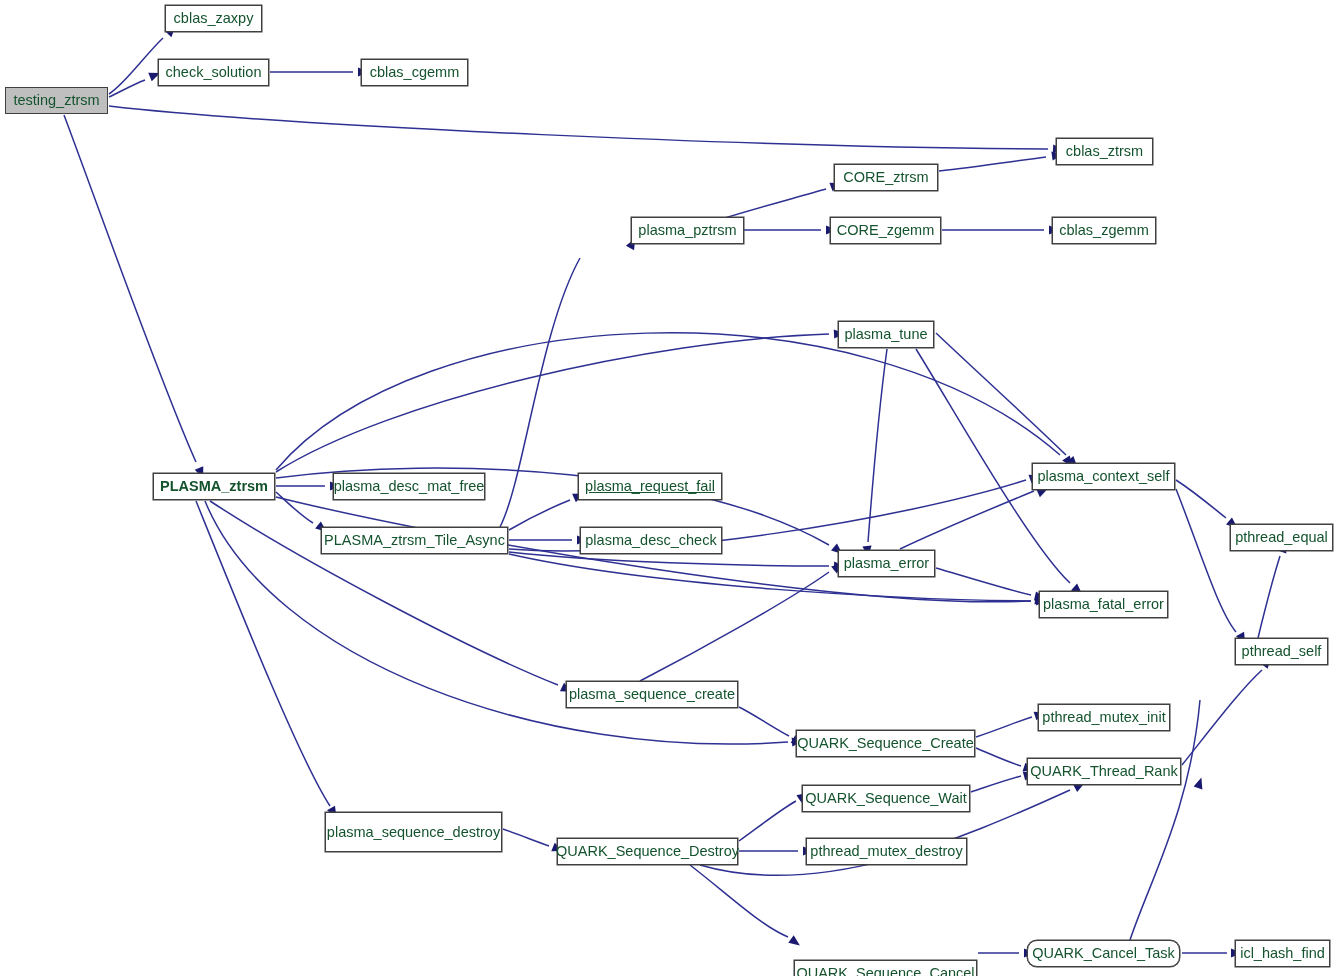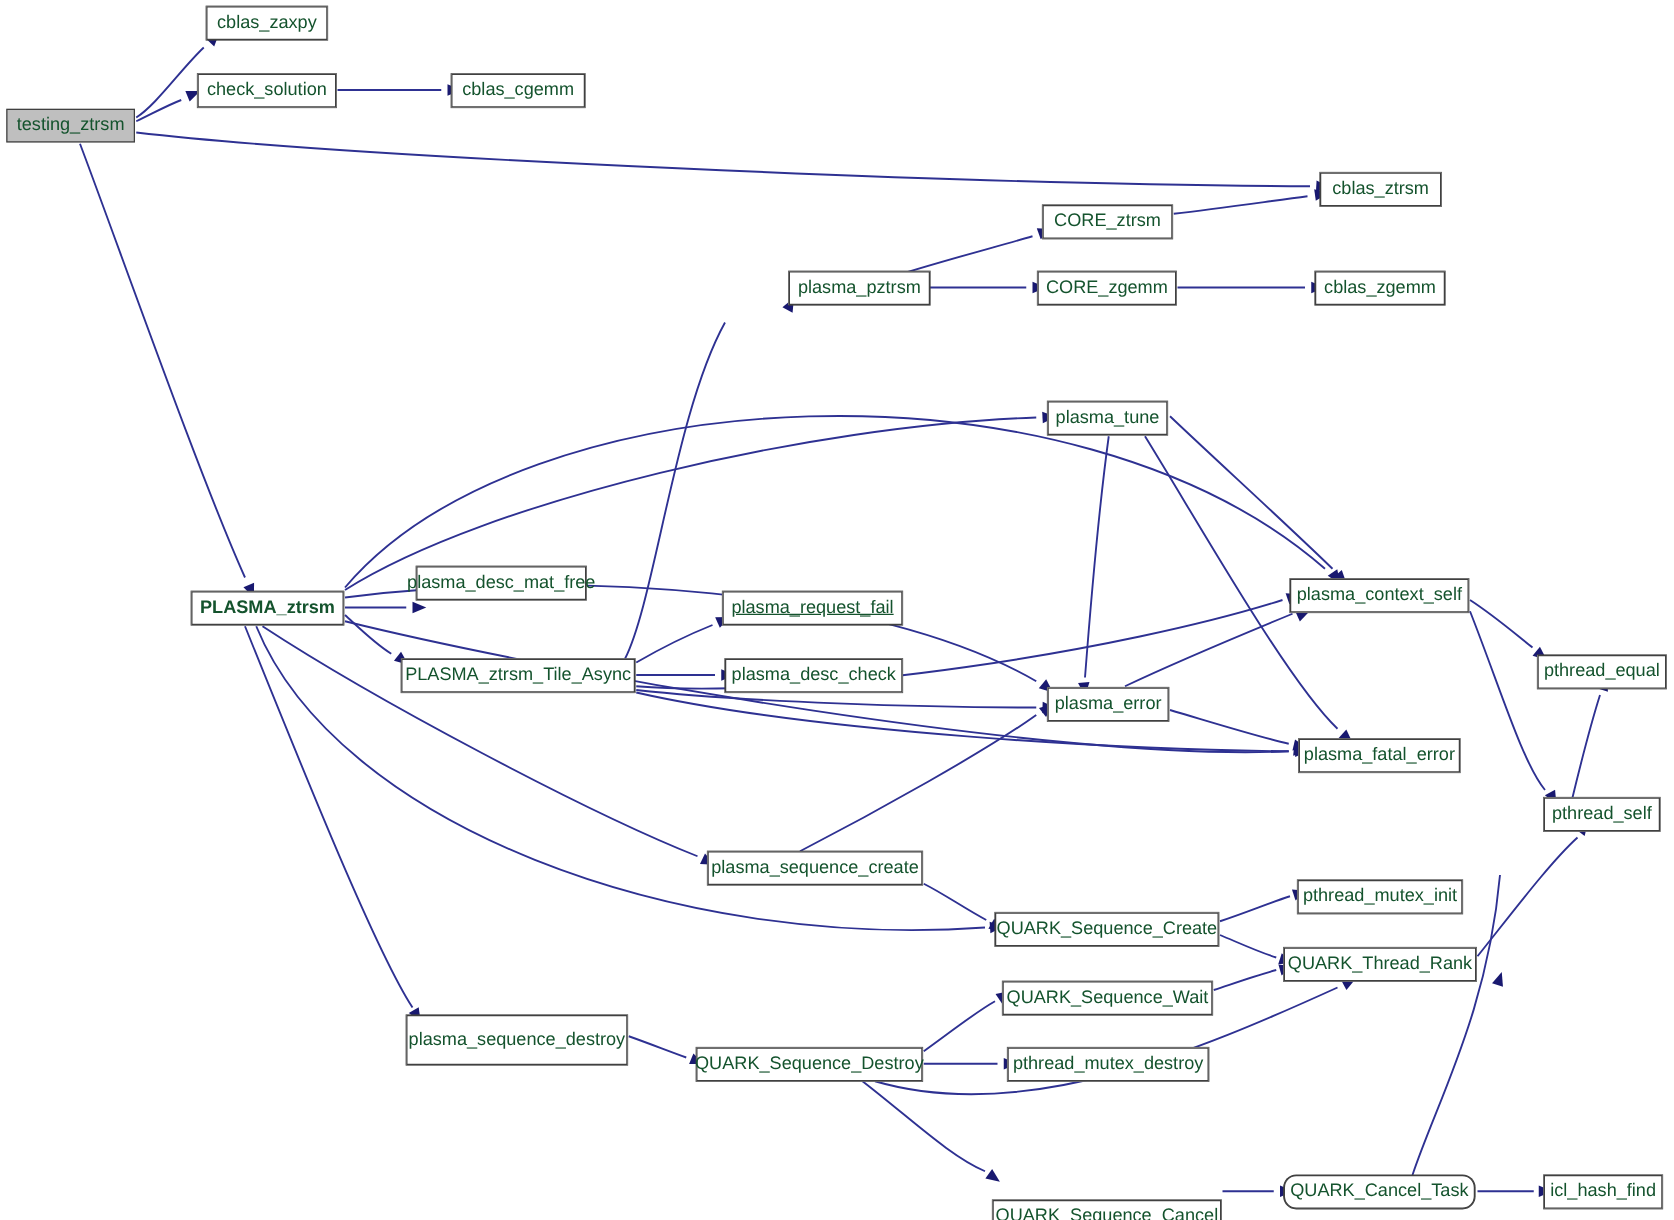--- a/index.html
+++ b/index.html
@@ -182,21 +182,21 @@
       </div>
       <div class="node thick" style="left: 838px; top: 321px; width: 96px; height: 27px;">
         <span>plasma_tune</span>
       </div>
       <div class="node thick" style="left: 1032px; top: 463px; width: 143px; height: 27px;">
         <span>plasma_context_self</span>
       </div>
       <div class="node thick" style="left: 153px; top: 473px; width: 122px; height: 27px; font-weight: bold;">
         <span>PLASMA_ztrsm</span>
       </div>
-      <div class="node thick" style="left: 333px; top: 453px; width: 136px; height: 27px;">
+      <div class="node thick" style="left: 333px; top: 473px; width: 152px; height: 27px;">
         <span>plasma_desc_mat_free</span>
       </div>
       <div class="node thick" style="left: 578px; top: 473px; width: 144px; height: 27px; text-decoration: underline;">
         <span>plasma_request_fail</span>
       </div>
       <div class="node thick" style="left: 321px; top: 527px; width: 187px; height: 27px;">
         <span>PLASMA_ztrsm_Tile_Async</span>
       </div>
       <div class="node thick" style="left: 580px; top: 527px; width: 142px; height: 27px;">
         <span>plasma_desc_check</span>

